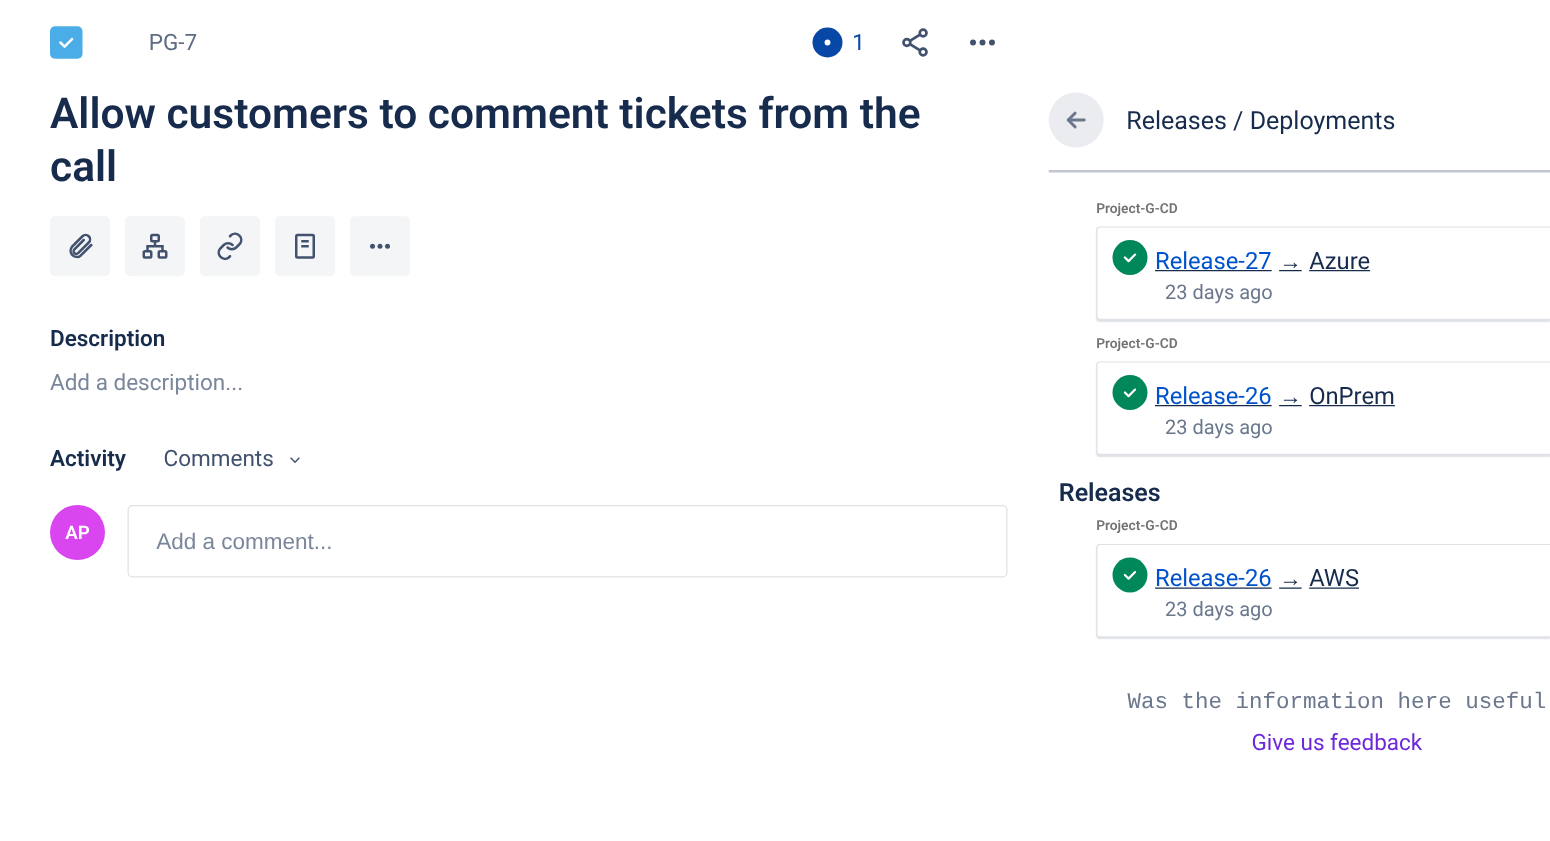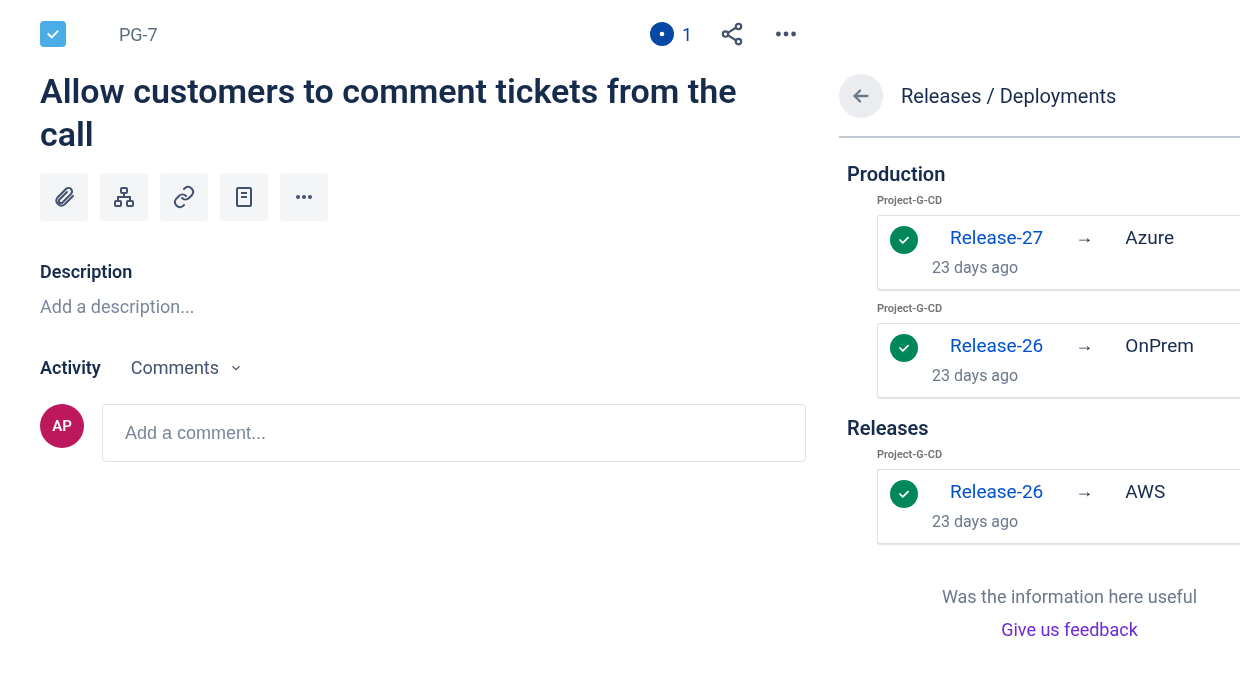--- a/index.html
+++ b/index.html
@@ -87,21 +87,21 @@
       font-size: 18px;
       margin-bottom: 40px;
     }
     
     .activity-row { display:flex; align-items:center; gap: 30px; margin-bottom: 26px;}
     .activity-label { font-size: 18px; font-weight: 600; }
     .comments-dd { display:flex; align-items:center; gap:10px; color:#42526e; font-size:18px;text-align:center;}
     .comment-row { display:flex; gap:18px; align-items:flex-start; }
     .avatar {
       width:44px; height:44px; border-radius:50%;
-      background:#be185d; color:#fff; font-size:15px; font-weight:600;
+      background:#d946ef; color:#fff; font-size:15px; font-weight:600;
       display:flex; align-items:center; justify-content:center;
     }
     .comment-input {
       flex:1; height:58px; border:1px solid #dfe1e6; border-radius:4px;
       padding: 0 22px; font-size:18px; color:#172b4d;
     }
     .comment-input::placeholder { color:#7a869a; }
     
     .panel-header {
       display:flex; align-items:center; gap:18px;
@@ -126,35 +126,35 @@
     .release-card {
       border:1px solid #dfe1e6; border-left:none; border-right:none;
       box-shadow: 0 1px 1px rgba(9,30,66,0.13);
       border-radius: 3px 0 0 3px;
       margin-left: 38px;
       padding: 10px 16px 12px 12px;
       margin-bottom: 8px;
       background:#fff;
       border-left:1px solid #dfe1e6;
     }
-    .release-row { display:flex; align-items:flex-start; gap:32px; }
+    .release-row { display:flex; align-items:flex-end; gap:6px;text-decoration:underline; }
     .status-badge {
       width:28px; height:28px; border-radius:50%;
       background:#00875a; display:flex; align-items:center; justify-content:center;
     }
     .status-badge svg { width:14px; height:14px; }
     .release-name { color:#0052cc; font-size:19px; }
     .arrow { color:#172b4d; font-size:18px; }
     .target { color:#172b4d; font-size:19px; }
     .release-time { color:#6b778c; font-size:16px; margin-left:42px; margin-top:4px;}
     .group-block { margin-bottom:12px; }
     .feedback {
       text-align:center; padding: 30px 0 0 60px; font-size:18px;
     }
-    .feedback .q { color:#6b778c; margin-bottom:12px; }
+    .feedback .q { color:#6b778c; margin-bottom:12px;font-family:Liberation Mono, monospace; }
     .feedback .link { color:#6d28d9; }
   </style>
 </head>
 <body>
 
 <div class="container">
   <div class="main">
     <div class="header-row">
       <div class="issue-key">
         <div class="issue-icon">
@@ -254,21 +254,20 @@
       <div class="back-btn">
         <svg width="22" height="22" viewBox="0 0 24 24" fill="none" stroke="#6b778c" stroke-width="2.5" stroke-linecap="round" stroke-linejoin="round">
             <line x1="19" y1="12" x2="5" y2="12"></line>
             <polyline points="11 18 5 12 11 6"></polyline>
           </svg>
       </div>
       <div class="panel-title">Releases / Deployments</div>
     </div>
 
     <div class="group-block">
-      <div class="group-label">Production</div>
       <div class="subgroup-label">Project-G-CD</div>
 
       <div class="release-card">
         <div class="release-row">
           <div class="status-badge">
             <svg viewBox="0 0 24 24" fill="none" stroke="#fff" stroke-width="3" stroke-linecap="round" stroke-linejoin="round">
                 <polyline points="5 12 10 17 19 8"></polyline>
               </svg>
           </div>
           <span class="release-name">Release-27</span>

